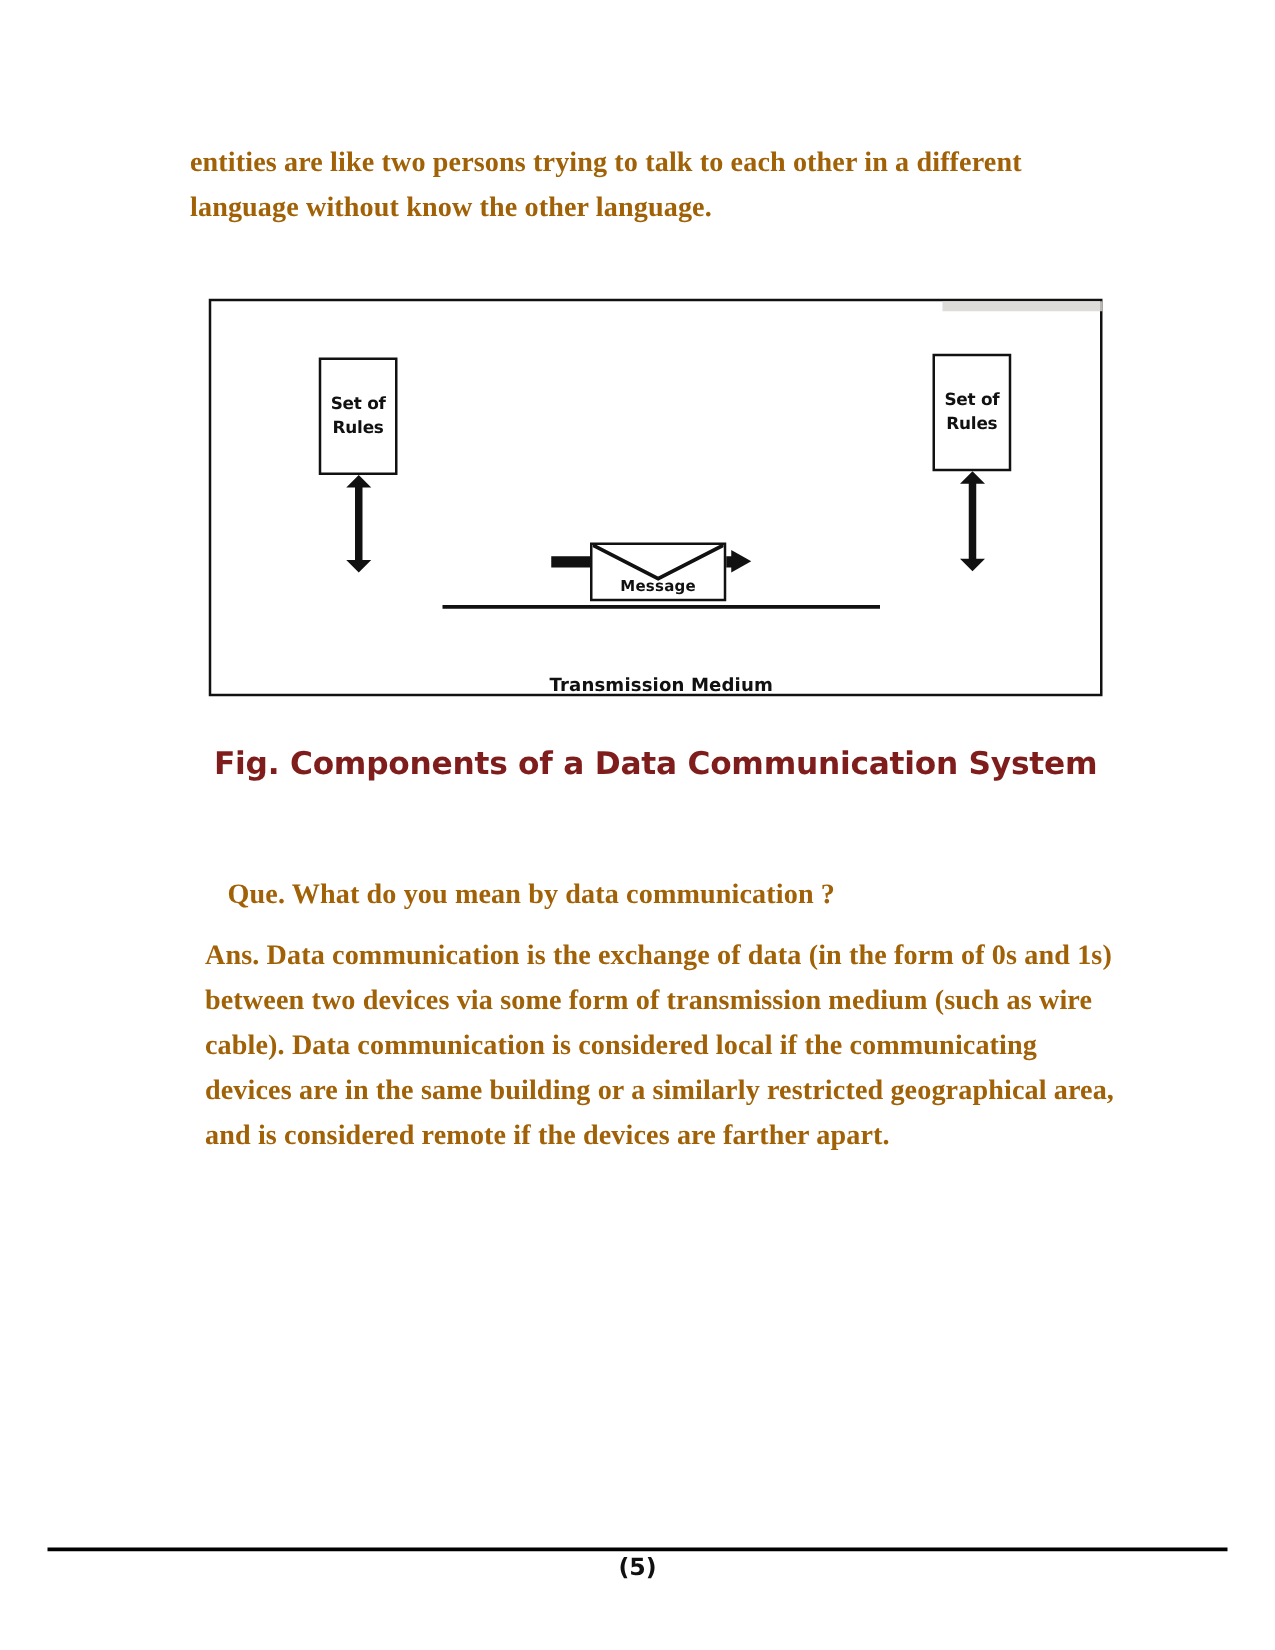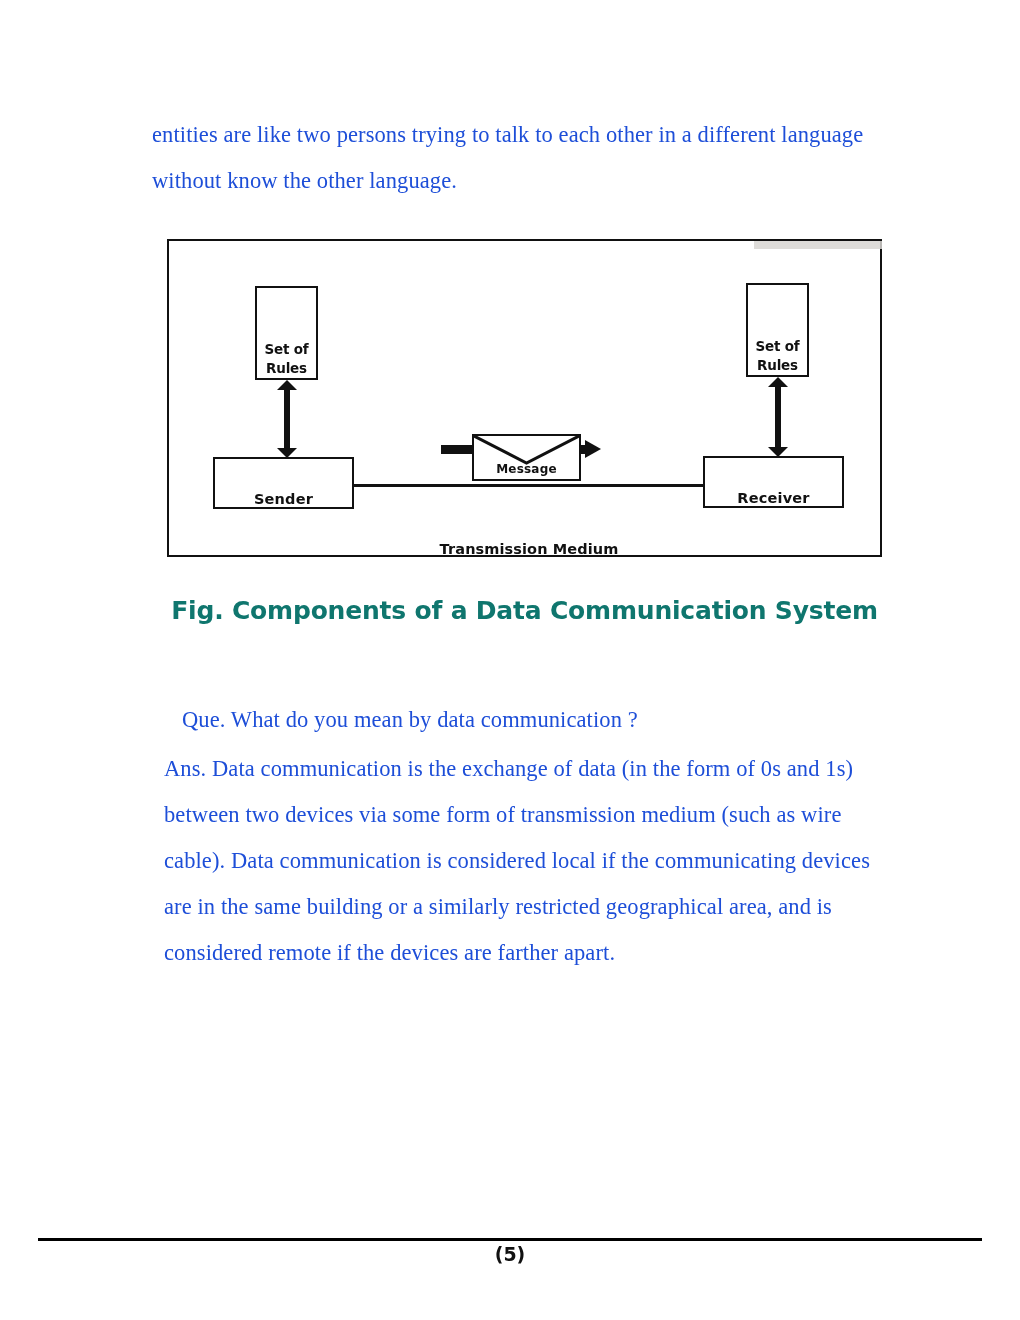--- a/index.html
+++ b/index.html
@@ -13,24 +13,24 @@
     position: relative;
     overflow: hidden;
     font-family: "Liberation Serif", serif;
     color: #000000;
   }
 
   
   .prose {
     position: absolute;
     font-family: "Liberation Serif", serif;
-    font-weight: normal;
-    color: #1d4ed8;
+    font-weight: bold;
+    color: #a16207;
     font-size: 22.5px;
-    line-height: 46px;
+    line-height: 36px;
     letter-spacing: 0.1px;
     -webkit-font-smoothing: none;
   }
 
   #intro-paragraph {
     left: 152px;
     top: 112px;
     width: 726px;
   }
 
@@ -77,21 +77,21 @@
     background: #d8d6d2;
     opacity: .85;
   }
 
   .node-box {
     position: absolute;
     box-sizing: border-box;
     border: 2.5px solid #111111;
     background: #ffffff;
     display: flex;
-    align-items: flex-end;
+    align-items: center;
     justify-content: center;
     text-align: center;
     font-family: "DejaVu Sans", sans-serif;
     font-weight: bold;
     color: #111111;
   }
 
   .rules-box {
     width: 63px;
     height: 94px;
@@ -225,21 +225,21 @@
   #figure-caption {
     position: absolute;
     left: 167px;
     top: 596px;
     width: 715px;
     text-align: center;
     font-family: "DejaVu Sans", sans-serif;
     font-weight: bold;
     font-size: 25px;
     letter-spacing: -0.2px;
-    color: #0f766e;
+    color: #7f1d1d;
   }
 
   
   #footer-rule {
     position: absolute;
     left: 38px;
     top: 1238px;
     width: 944px;
     height: 3px;
     background: #000000;
@@ -286,27 +286,21 @@
       <div class="shaft"></div>
       <div class="head-down"></div>
     </div>
 
     <div class="v-arrow" id="arrow-rules-receiver">
       <div class="head-up"></div>
       <div class="shaft"></div>
       <div class="head-down"></div>
     </div>
 
-    <div class="node-box endpoint-box" id="sender-box">
-      <span>Sender</span>
-    </div>
-
-    <div class="node-box endpoint-box" id="receiver-box">
-      <span>Receiver</span>
-    </div>
+
 
     <div id="transmission-line"></div>
     <div id="transmission-label">Transmission Medium</div>
 
     <div id="message-arrow">
       <div class="h-shaft"></div>
       <div class="h-head"></div>
     </div>
 
     <div id="message-envelope">

